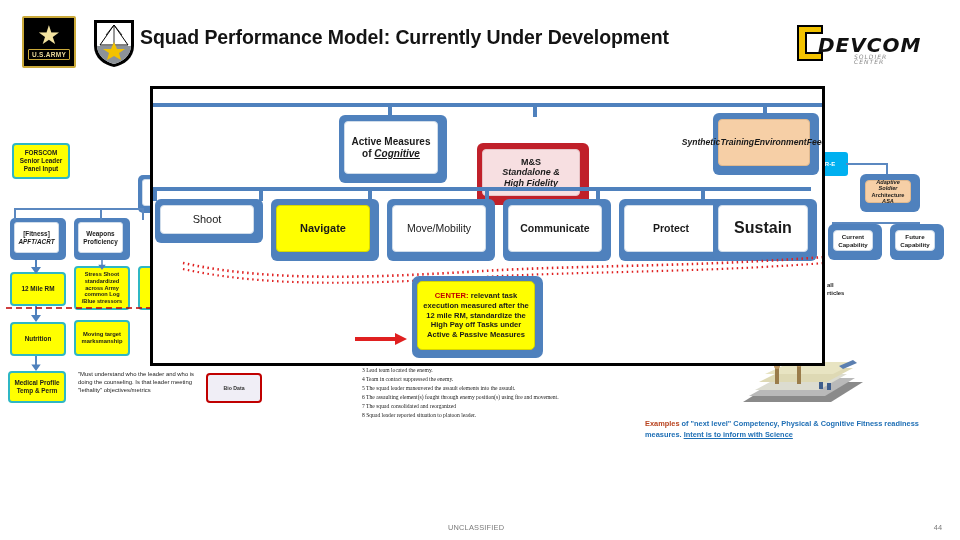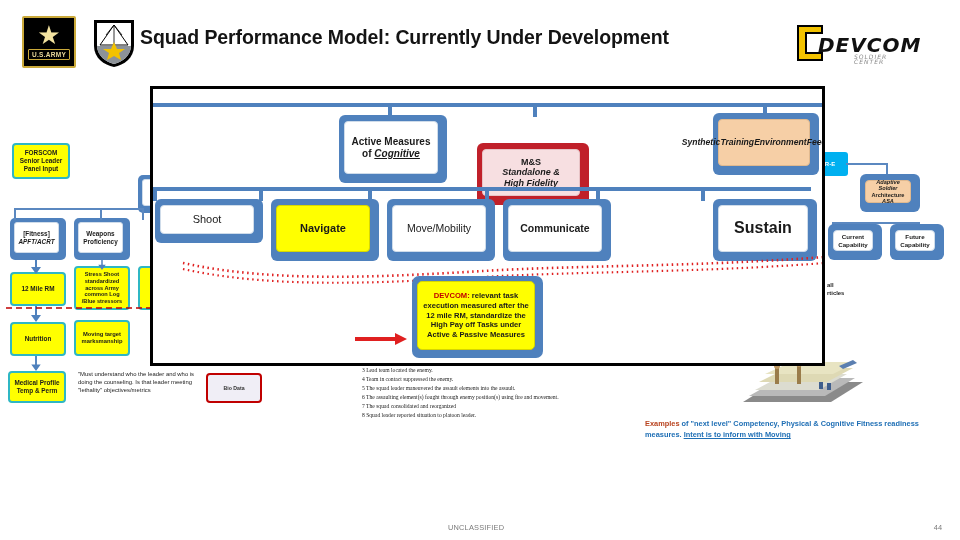--- a/index.html
+++ b/index.html
@@ -271,21 +271,21 @@
     <div class="numlist" style="left:362px;top:366px;width:300px;">
       <div>3  Lead team located the enemy.</div>
       <div>4  Team in contact suppressed the enemy.</div>
       <div>5  The squad leader maneuvered the assault elements into the assault.</div>
       <div>6  The assaulting element(s) fought through enemy position(s) using fire and movement.</div>
       <div>7  The squad consolidated and reorganized</div>
       <div>8  Squad leader reported situation to platoon leader.</div>
     </div>
 
     <div class="examples-note" style="left:645px;top:418px;width:300px;">
-      <span class="kw">Examples</span><span> of "next level"  Competency, Physical &amp; Cognitive Fitness readiness measures. </span><span class="u">Intent is to inform with Moving</span>
+      <span class="kw">Examples</span><span> of "next level"  Competency, Physical &amp; Cognitive Fitness readiness measures. </span><span class="u">Intent is to inform with Science</span>
     </div>
   </div>
 
   <div class="panel">
 
     <div class="connector" style="left:0px;top:14px;width:672px;height:4px;"></div>
     <div class="connector" style="left:235px;top:14px;width:4px;height:14px;"></div>
     <div class="connector" style="left:380px;top:14px;width:4px;height:14px;"></div>
     <div class="connector" style="left:610px;top:14px;width:4px;height:14px;"></div>
 
@@ -334,35 +334,40 @@
     <div class="card white" style="left:234px;top:110px;width:108px;height:62px;padding-left:33px;">
       <div class="inner" style="font-size:10.5px;font-weight:normal;">
         <span>Move/Mobility</span>
       </div>
     </div>
     <div class="card white" style="left:350px;top:110px;width:108px;height:62px;">
       <div class="inner" style="font-size:10.5px;">
         <span>Communicate</span>
       </div>
     </div>
+    <div class="card white" style="left:466px;top:110px;width:108px;height:62px;">
+      <div class="inner" style="font-size:10.5px;">
+        <span>Protect</span>
+      </div>
+    </div>
     <div class="card white" style="left:560px;top:110px;width:104px;height:62px;">
       <div class="inner" style="font-size:16px;">
         <span>Sustain</span>
       </div>
     </div>
 
     <svg style="position:absolute;left:0px;top:160px;width:672px;height:50px;" viewBox="0 0 672 50" preserveAspectRatio="none">
       <path d="M30,14 C120,34 230,28 330,22 C430,16 540,18 672,8" fill="none" stroke="#e02020" stroke-width="2.6" stroke-dasharray="1.5 3.5"></path>
       <path d="M30,20 C120,40 230,34 330,28 C430,22 540,24 672,14" fill="none" stroke="#e02020" stroke-width="2.2" stroke-dasharray="1.5 3.5"></path>
     </svg>
   </div>
 
   <div class="example-yellow">
     <div class="inner">
-      <span><span class="ex">DEVCOM:</span><span> relevant task execution measured after the 12 mile RM, standardize the High Pay off Tasks under Active &amp; Passive Measures</span></span>
+      <span><span class="ex">CENTER:</span><span> relevant task execution measured after the 12 mile RM, standardize the High Pay off Tasks under Active &amp; Passive Measures</span></span>
     </div>
   </div>
 
   <svg class="redarrow" viewBox="0 0 52 12">
     <path d="M0 4 L40 4 L40 0 L52 6 L40 12 L40 8 L0 8 Z" fill="#e02020"></path>
   </svg>
 
   <div class="army-seal">
     <div class="star">★</div>
     <div class="lbl">U.S.ARMY</div>

